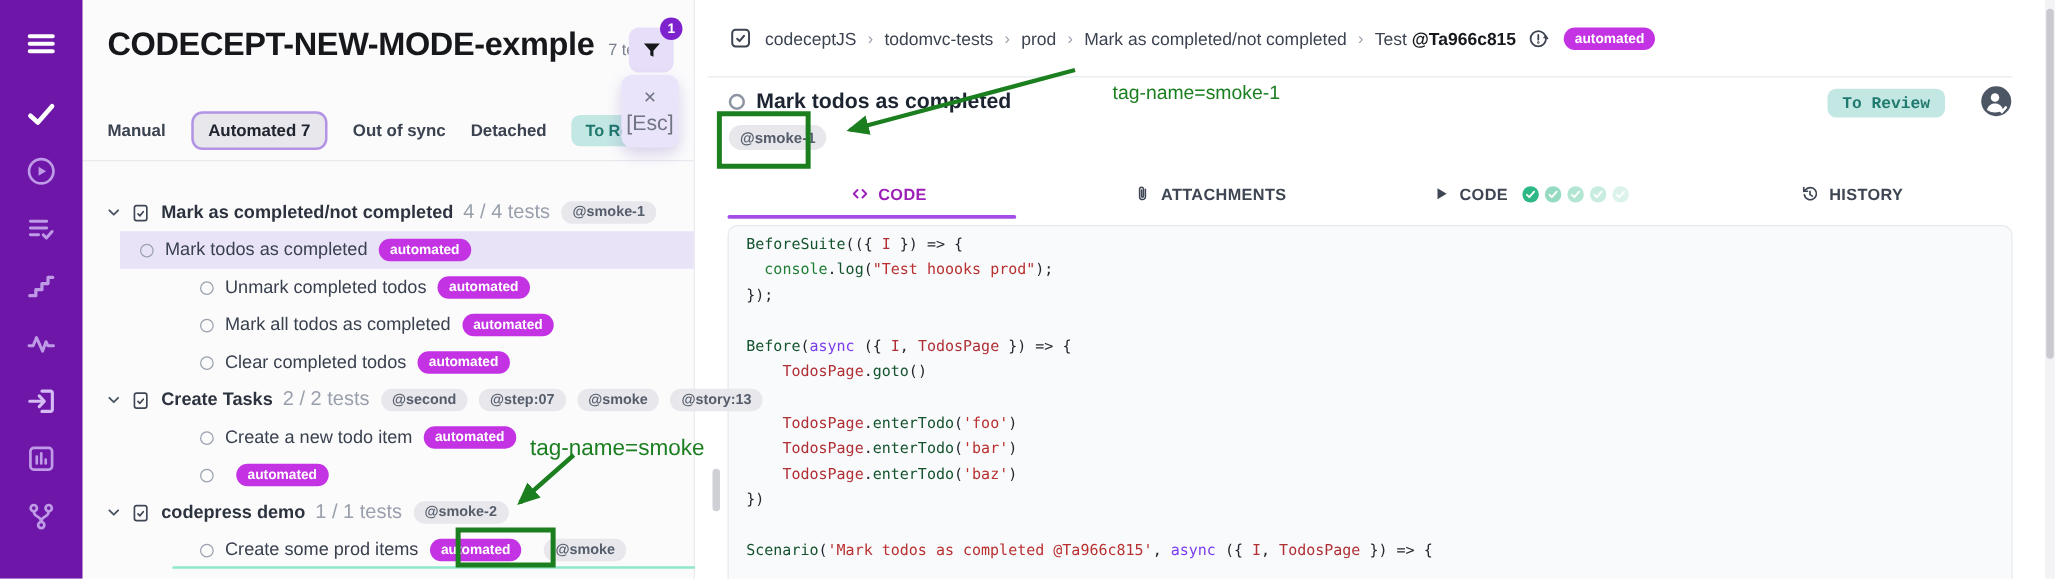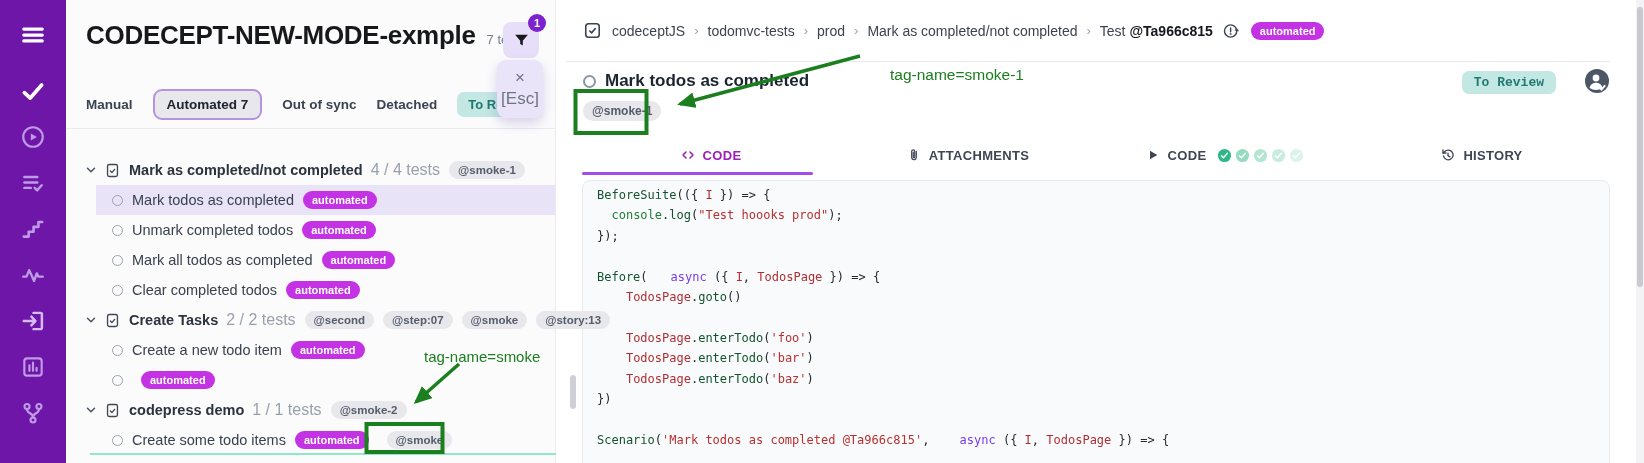--- a/index.html
+++ b/index.html
@@ -34,21 +34,21 @@
   .popup-close { font-size:17px; line-height:17px; color:#6f7480; cursor:pointer; }
   .popup-esc { font-size:17px; color:#6f7480; }
   .lp-tabs { position:absolute; top:88px; left:20px; height:32px; display:flex; align-items:center; gap:20px; white-space:nowrap; }
   .lp-tab { font-size:13.5px; font-weight:700; color:#3b4350; cursor:pointer; }
   .lp-tab.active { padding:6px 12px; border:2px solid #b393e3; border-radius:9px; background:#e7e7ec; color:#20242e; }
   .lp-tab.teal { background:#c3e7e3; color:#1f776d; padding:5px 11px; border-radius:7px; font-size:13px; }
   .lp-divider { position:absolute; top:128px; left:0; right:0; height:1px; background:#e9e9ee; }
   .tree { position:absolute; top:155px; left:0; right:0; }
   .row { height:30px; display:flex; align-items:center; position:relative; cursor:pointer; white-space:nowrap; }
   .row.suite { padding-left:18px; }
-  .row.test { padding-left:46px; }
+  .row.test { padding-left:46px;margin-left:48px; }
   .row.selected { background:#e9e3f8; margin-left:30px; padding-left:16px; }
   .row.underline::after { content:""; position:absolute; left:24px; right:-1px; bottom:0; height:2px; background:#90e8cb; }
   .tree-chevron { width:14px; height:14px; color:#4b5563; margin-right:6px; display:flex; }
   .tree-chevron svg { width:14px; height:14px; }
   .doc-icon { width:17px; height:17px; color:#3f4754; margin-right:8px; display:flex; }
   .doc-icon svg { width:17px; height:17px; }
   .suite-label { font-size:14.5px; font-weight:700; color:#2c333e; }
   .suite-meta { font-size:16px; color:#99a0ac; margin-left:8px; }
   .test-circle { width:11px; height:11px; border:1.6px solid #9ba2ae; border-radius:50%; margin-right:9px; flex:none; }
   .test-label { font-size:14.5px; font-weight:500; color:#39414e; }
@@ -94,27 +94,27 @@
   .rp-tab .t-icon svg { width:16px; height:16px; }
   .rp-tab.active { color:#9c1fb8;text-align:center; }
   .tab-underline { position:absolute; top:172px; left:16px; width:231px; height:3px; background:#a44ce6; border-radius:2px; }
   .run-checks { display:flex; align-items:center; gap:3px; margin-left:4px; }
   .run-checks svg { width:15px; height:15px; color:#2eb886; }
   .code-box { position:absolute; top:180px; left:16px; right:34px; height:300px; background:#f9fafc;
     border:1px solid #e7e9ee; border-radius:8px 8px 0 0; padding:4px 0 0 14px; overflow:hidden;
     font-family:"DejaVu Sans Mono", monospace; font-size:12px; line-height:20.4px; }
   .code-line { white-space:pre; min-height:20.4px; }
   .tk-pl { color:#23282f; } .tk-fn { color:#14532d;text-align:right; } .tk-vr { color:#b02f35; }
-  .tk-st { color:#b93030; } .tk-kw { color:#7a3cec;margin-left:23px; } .tk-ob { color:#1e7e34; }
+  .tk-st { color:#b93030; } .tk-kw { color:#7a3cec; } .tk-ob { color:#1e7e34; }
   .rp-scroll-track { position:absolute; right:0; top:0; width:8px; height:463px; background:#f3f3f5; z-index:9; }
   .rp-scroll-thumb { position:absolute; right:1px; top:7px; width:6px; height:280px; background:#c9c9cf;
     border-radius:3px; cursor:pointer; }
   
   .anno-overlay { position:absolute; left:0; top:0; width:1644px; height:463px; pointer-events:none; z-index:40; }
-  .anno-text { position:absolute; color:#1b7e1f; font-size:15px; font-weight:500; z-index:41; white-space:nowrap; }
+  .anno-text { position:absolute; color:#1b7e1f; font-size:18px; font-weight:500; z-index:41; white-space:nowrap; }
   .anno-text.right { left:890px; top:66px; font-size:15.5px; }
   .anno-text.left { left:424px; top:348px; }
 </style>
 </head>
 <body>
 
 <aside class="sidebar" id="sidebar">
     <div class="sb-icon tone-bright">
       <svg viewBox="0 0 24 24" fill="none" stroke="currentColor" stroke-width="3" stroke-linecap="round">
         <path d="M3.5 6.5h17M3.5 12h17M3.5 17.5h17"></path>
@@ -270,21 +270,21 @@
             <rect x="5" y="3.5" width="14" height="17" rx="2.5"></rect>
             <path d="M9 12.8l2.2 2.2 3.8-4.6"></path>
           </svg>
         </span>
         <span class="suite-label">codepress demo</span>
         <span class="suite-meta">1 / 1 tests</span>
         <span class="pill-gray">@smoke-2</span>
       </div>
       <div class="row test underline">
         <span class="test-circle"></span>
-        <span class="test-label">Create some todo items</span>
+        <span class="test-label">Create some prod items</span>
         <span class="pill-auto">automated</span>
         <span class="pill-gray spaced">@smoke</span>
       </div>
     </div>
 </section>
 
 <div class="mid-scroll-thumb"></div>
 
 <section class="right-panel">
   <div class="rp-topbar">

